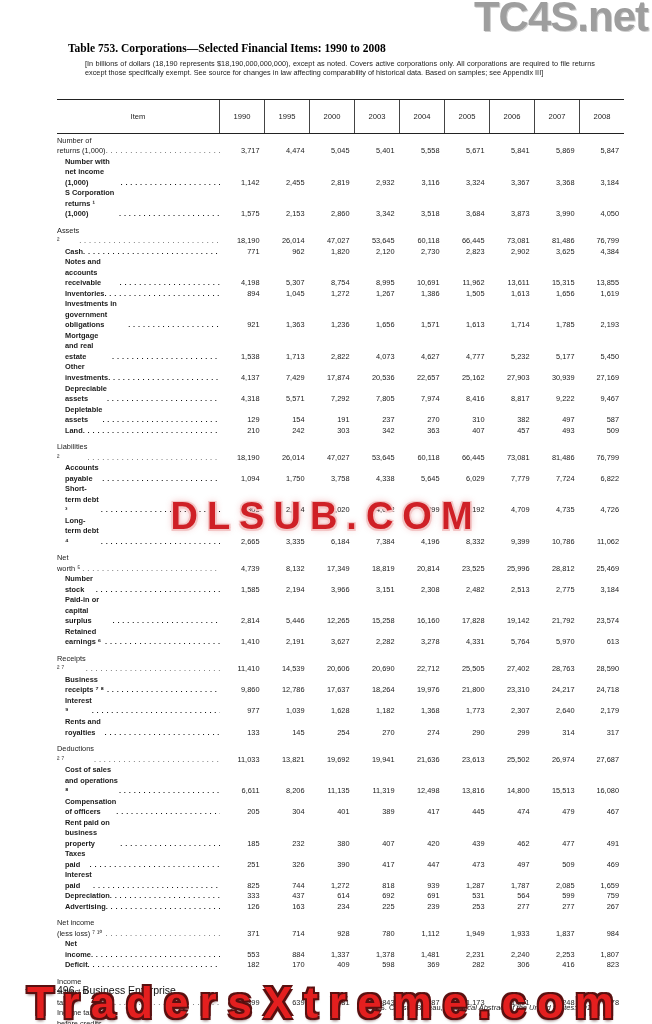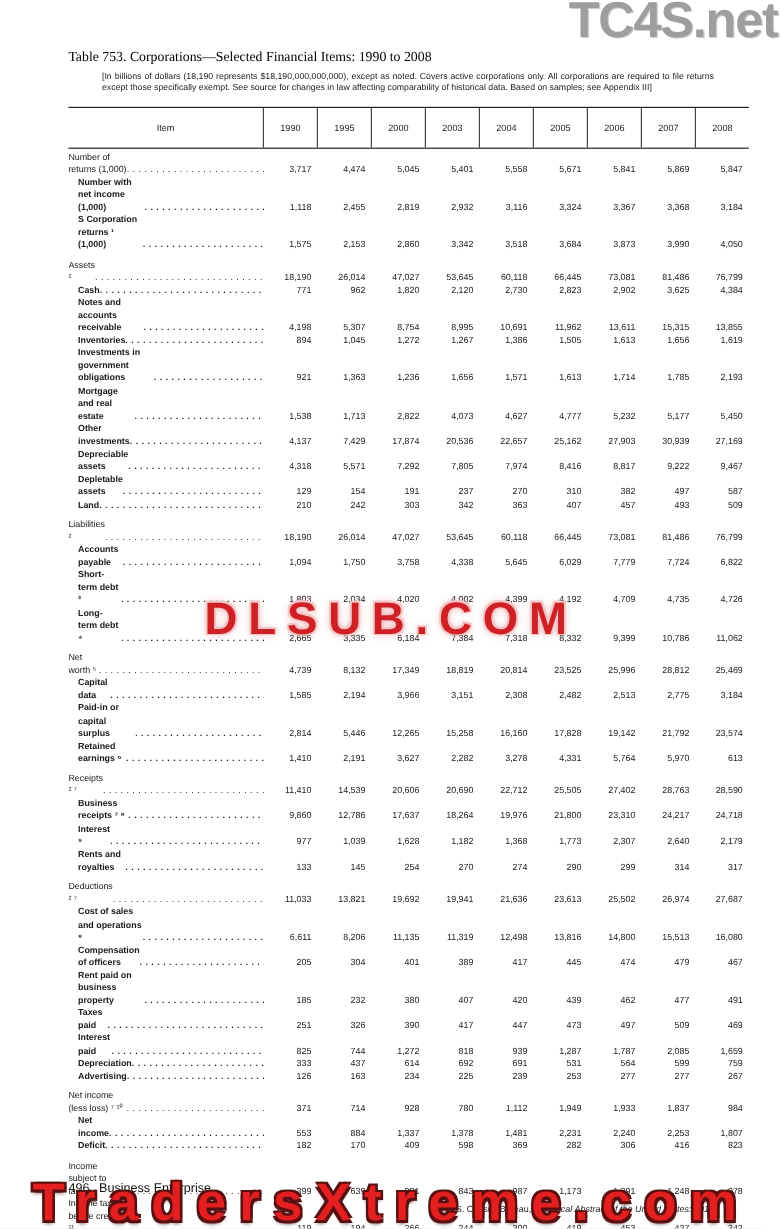--- a/index.html
+++ b/index.html
@@ -2,24 +2,24 @@
 <html><head>
 <meta charset="utf-8">
 <style>
   html,body{margin:0;padding:0;background:#e8e8e8;}
   .page{
     position:relative;width:652px;height:1024px;margin:0 auto;background:#fff;
     font-family:"Liberation Sans",sans-serif;color:#1b1b1b;overflow:hidden;
   }
   .content{position:absolute;left:57px;top:42px;width:538px;}
   .title{
-    font-family:"Liberation Serif",serif;font-size:11.5px;font-weight:normal;
-    margin:0 0 5px 0;color:#000;
+    font-family:"Liberation Serif",serif;font-size:11.5px;font-weight:bold;
+    margin:0 0 5px 11px;color:#000;
   }
-  .headnote{font-size:7.3px;line-height:1.28;margin:0 0 11px 0;text-align:justify;padding-left:28px;}
+  .headnote{font-size:7.3px;line-height:1.28;margin:0 0 21px 0;text-align:justify;padding-left:28px;}
   table.fin{width:100%;border-collapse:collapse;border-bottom:1px solid #222;table-layout:fixed;}
   thead th{
     font-weight:normal;font-size:7.6px;padding:12px 1px;
     border-top:1px solid #222;border-bottom:1px solid #222;text-align:center;
   }
   thead th + th{border-left:1px solid #444;}
   th.col-item{width:160px;}
   th.col-year{width:42px;margin-top:31px;}
   tbody td{font-size:7.4px;line-height:1.42;padding:0;vertical-align:bottom;}
   tbody tr:first-child td{padding-top:2px;}
@@ -97,21 +97,21 @@
             <td class="num">5,869</td>
             <td class="num">5,847</td>
           </tr>
           <tr>
             <td class="item ind1">
               <div class="lbl">
                 <span class="txt">Number with net income (1,000)</span>
                 <span class="dots"></span>
               </div>
             </td>
-            <td class="num">1,118</td>
+            <td class="num">1,142</td>
             <td class="num">2,455</td>
             <td class="num">2,819</td>
             <td class="num">2,932</td>
             <td class="num">3,116</td>
             <td class="num">3,324</td>
             <td class="num">3,367</td>
             <td class="num">3,368</td>
             <td class="num">3,184</td>
           </tr>
           <tr>
@@ -356,21 +356,21 @@
             <td class="item ind1">
               <div class="lbl">
                 <span class="txt">Long-term debt ⁴</span>
                 <span class="dots"></span>
               </div>
             </td>
             <td class="num">2,665</td>
             <td class="num">3,335</td>
             <td class="num">6,184</td>
             <td class="num">7,384</td>
-            <td class="num">7,318</td>
+            <td class="num">4,196</td>
             <td class="num">8,332</td>
             <td class="num">9,399</td>
             <td class="num">10,786</td>
             <td class="num">11,062</td>
           </tr>
           <tr class="gap">
             <td class="item ind0">
               <div class="lbl">
                 <span class="txt">Net worth ⁵</span>
                 <span class="dots"></span>
@@ -382,21 +382,21 @@
             <td class="num">18,819</td>
             <td class="num">20,814</td>
             <td class="num">23,525</td>
             <td class="num">25,996</td>
             <td class="num">28,812</td>
             <td class="num">25,469</td>
           </tr>
           <tr>
             <td class="item ind1">
               <div class="lbl">
-                <span class="txt">Capital data</span>
+                <span class="txt">Number stock</span>
                 <span class="dots"></span>
               </div>
             </td>
             <td class="num">1,585</td>
             <td class="num">2,194</td>
             <td class="num">3,966</td>
             <td class="num">3,151</td>
             <td class="num">2,308</td>
             <td class="num">2,482</td>
             <td class="num">2,513</td>

